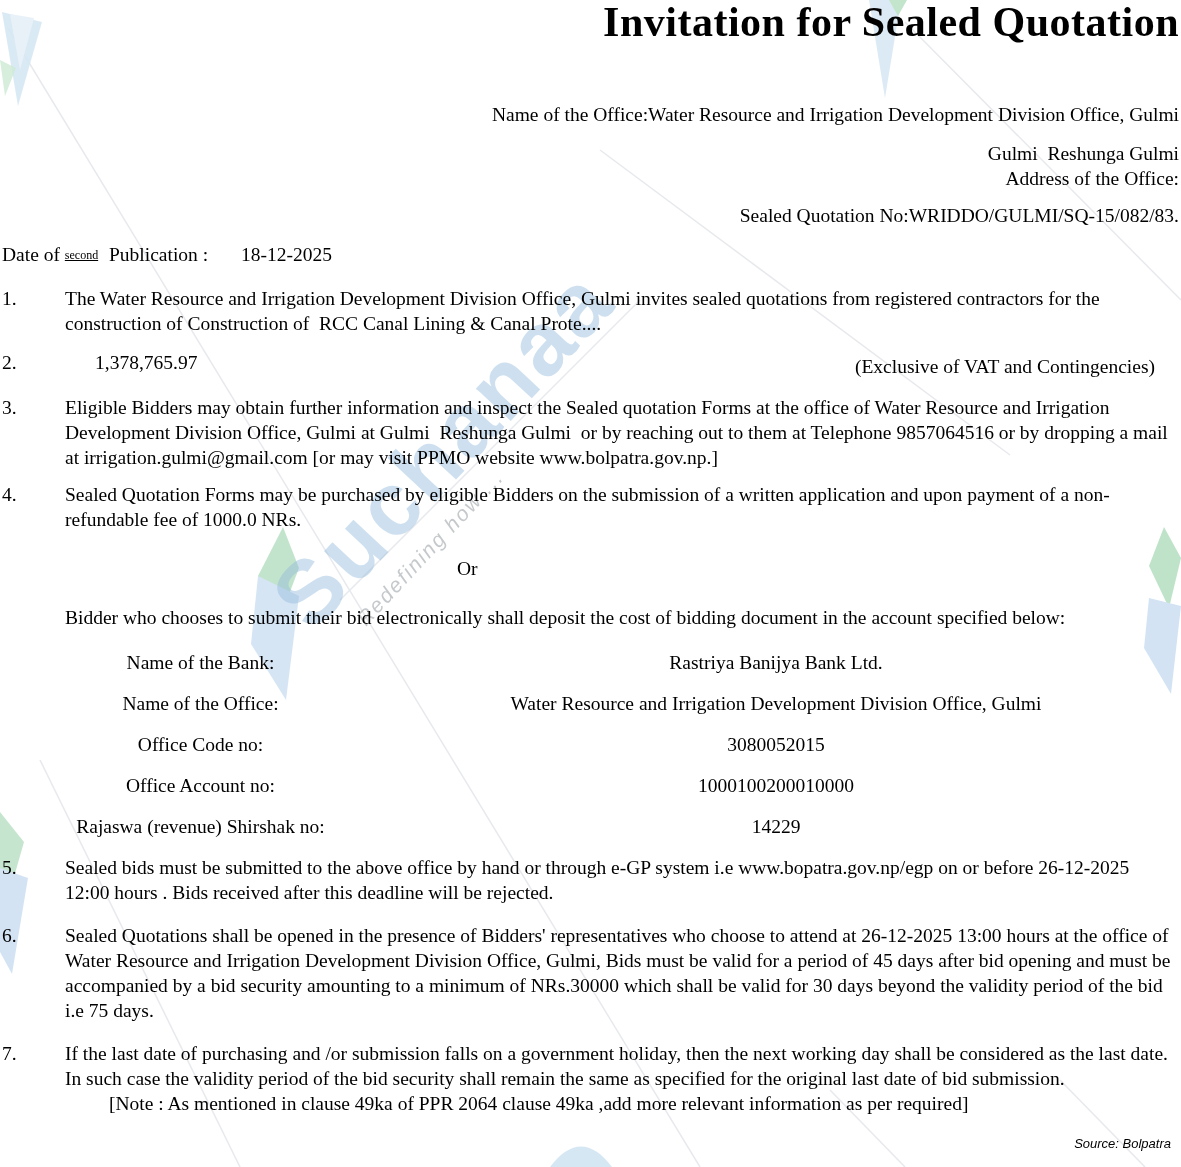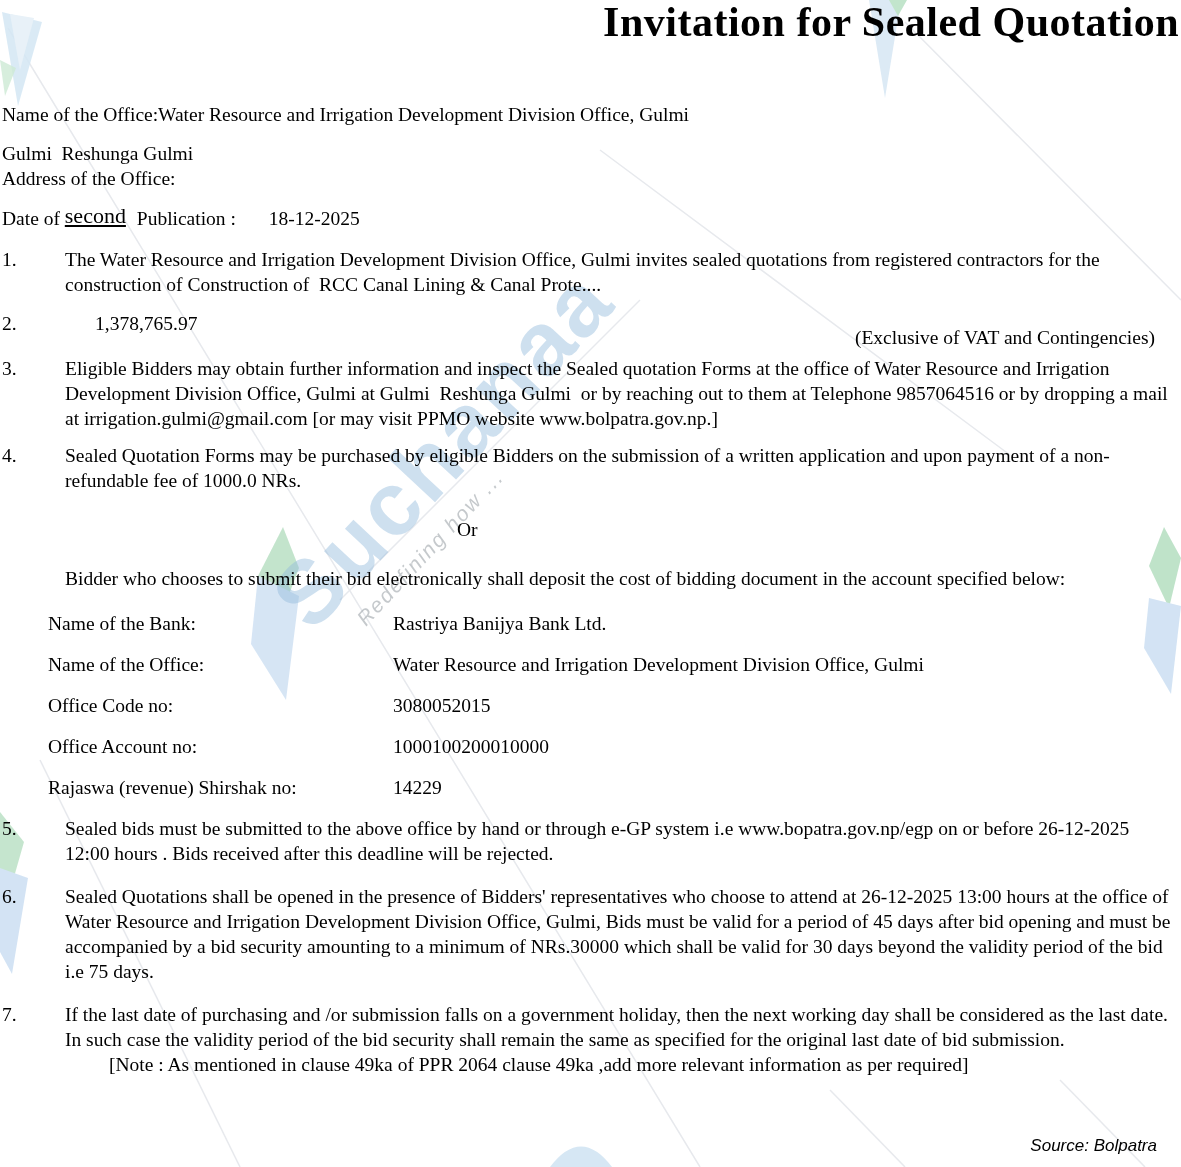--- a/index.html
+++ b/index.html
@@ -37,52 +37,52 @@
     position:relative;z-index:1;
     padding:0 2px 0 2px;
     font-size:19.5px;line-height:25px;
   }
   .doc-title{
     margin:0;padding-top:0px;
     text-align:right;
     font-size:42px;line-height:44px;font-weight:bold;
     letter-spacing:0.5px;
   }
-  .pline{white-space:pre-wrap;}
+  .pline{white-space:pre-wrap;text-align:right;}
   .office-line{margin-top:58px;}
   .address-block{margin-top:14px;}
   .quotation-line{margin-top:12px;}
   .date-line{margin-top:14px;}
-  .date-ordinal{font-size:22px;position:relative;top:-2px;text-decoration:underline;}
+  .date-ordinal{font-size:12px;position:relative;top:-2px;text-decoration:underline;}
   .date-label{margin-left:6px;}
   .date-value{margin-left:28px;}
   .item{display:flex;align-items:flex-start;}
   .item .no{flex:none;width:63px;}
   .item .body{flex:1;white-space:pre-wrap;padding-right:2px;}
   .item1{margin-top:16px;}
   .item2{margin-top:14px;}
   .item2 .body{display:flex;white-space:pre-wrap;}
   .amount{margin-left:30px;text-align:right;}
-  .vat-note{margin-left:auto;margin-right:22px;position:relative;top:14px;}
+  .vat-note{margin-left:auto;margin-right:22px;position:relative;top:4px;}
   .item3{margin-top:20px;}
   .item4{margin-top:12px;}
   .or-sep{margin-top:24px;margin-left:455px;}
   .e-intro{margin-top:24px;margin-left:63px;white-space:pre-wrap;}
-  .bank{margin-top:20px;margin-left:46px;}
+  .bank{margin-top:20px;margin-left:26px;text-align:center;}
   .bank-row{display:flex;margin-bottom:16px;}
   .bank-label{flex:none;width:345px;}
   .bank-value{flex:1;white-space:pre-wrap;}
   .item5{margin-top:12px;}
   .item6{margin-top:18px;}
   .item7{margin-top:18px;}
   .note-line{white-space:pre-wrap;margin-left:44px;}
   .source-credit{
-    position:absolute;right:24px;top:1136px;
+    position:absolute;right:10px;top:1136px;
     font-family:"Liberation Sans","DejaVu Sans",sans-serif;
-    font-style:italic;font-size:17px;
+    font-style:italic;font-size:13px;
   }
 </style>
 </head>
 <body>
 
 <div class="watermark">
   <svg class="wm-svg" width="1181" height="1167" viewBox="0 0 1181 1167">
     <g stroke="#e7e9ed" stroke-width="1.5" fill="none">
       <path d="M905,22 L1181,300"></path>
       <path d="M8,28 L700,1167"></path>
@@ -123,20 +123,21 @@
 
   <h1 class="doc-title">Invitation for Sealed Quotation</h1>
 
   <div class="pline office-line">Name of the Office:Water Resource and Irrigation Development Division Office, Gulmi</div>
 
   <div class="address-block">
     <div class="pline">Gulmi  Reshunga Gulmi</div>
     <div class="pline">Address of the Office:</div>
   </div>
 
+  <div class="pline quotation-line">Sealed Quotation No:WRIDDO/GULMI/SQ-15/082/83.</div>
 
   <div class="date-line">
     <span>Date of</span>
     <span class="date-ordinal">second</span>
     <span class="date-label">Publication :</span>
     <span class="date-value">18-12-2025</span>
   </div>
 
   <div class="item item1">
     <div class="no">1.</div>

